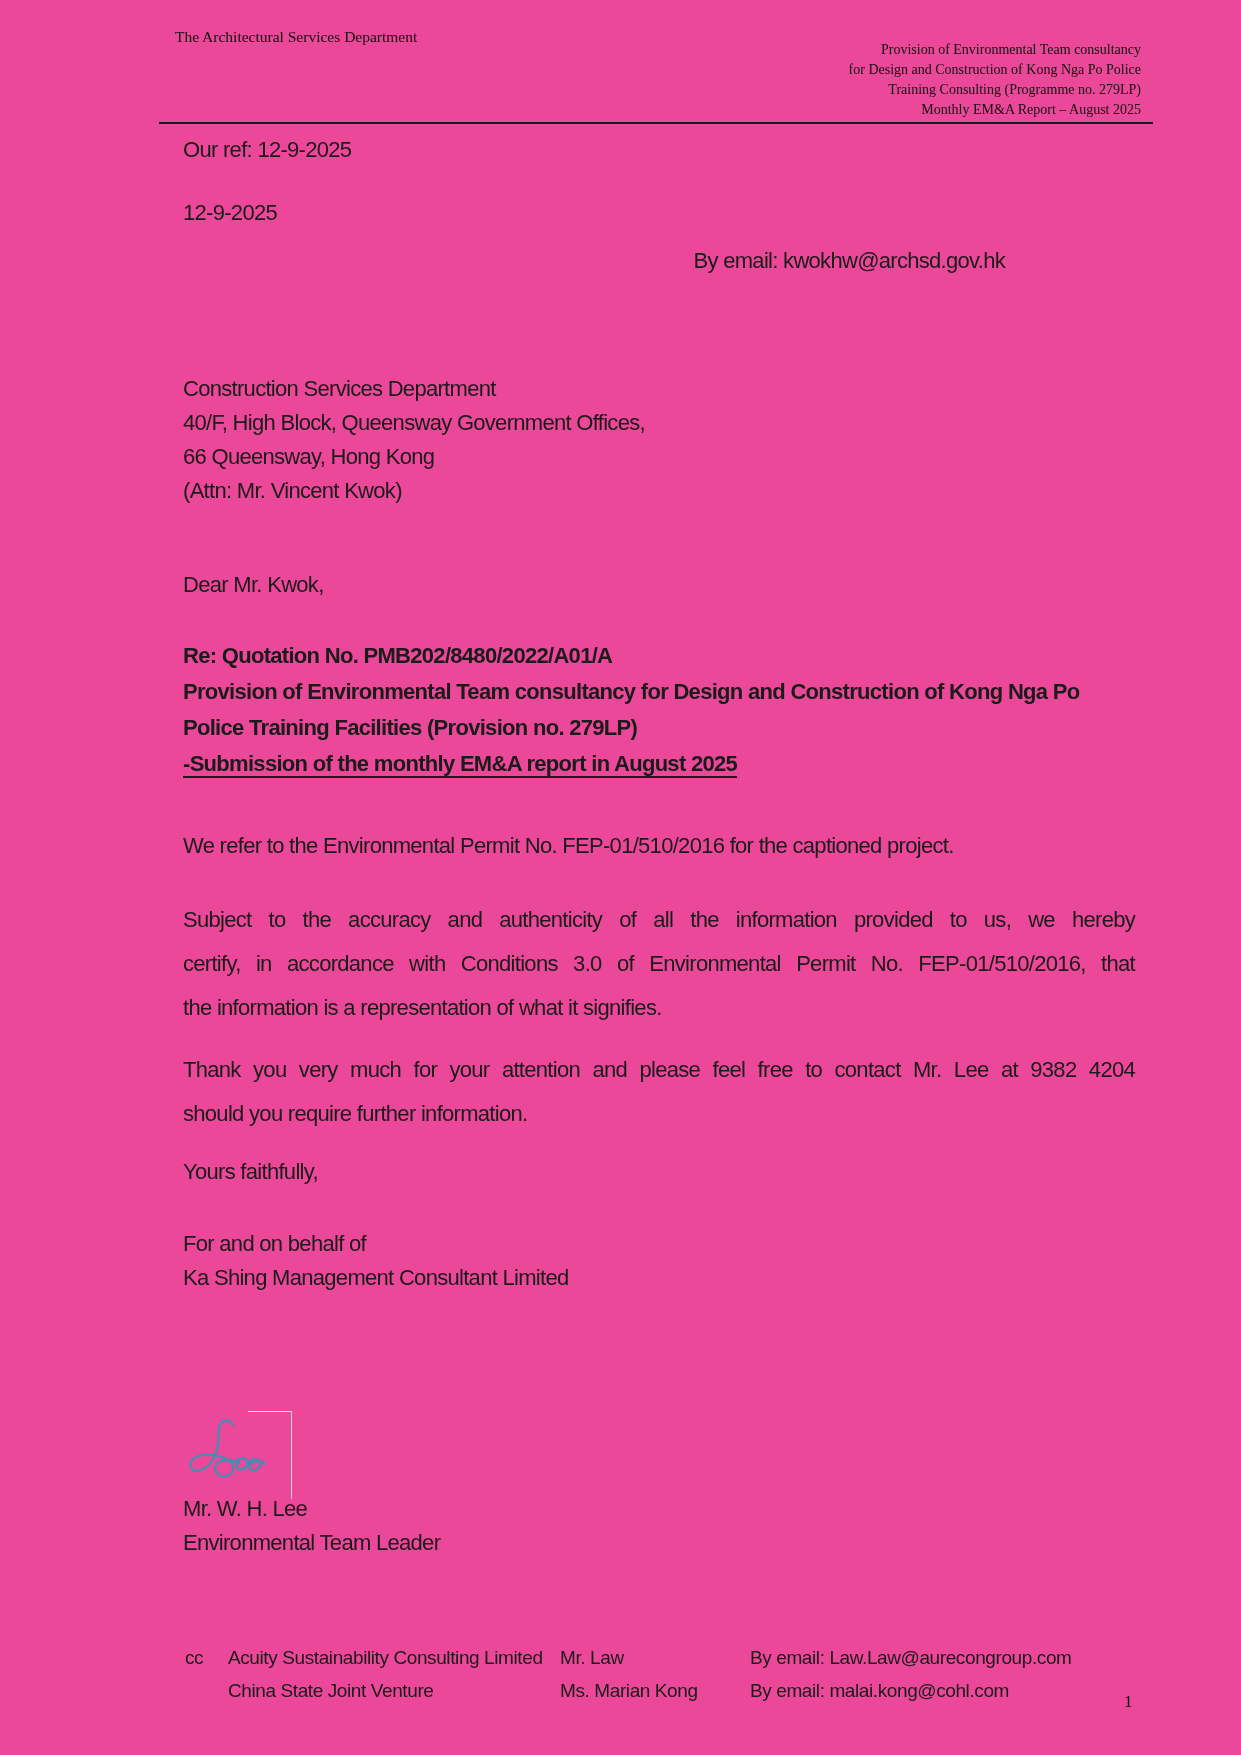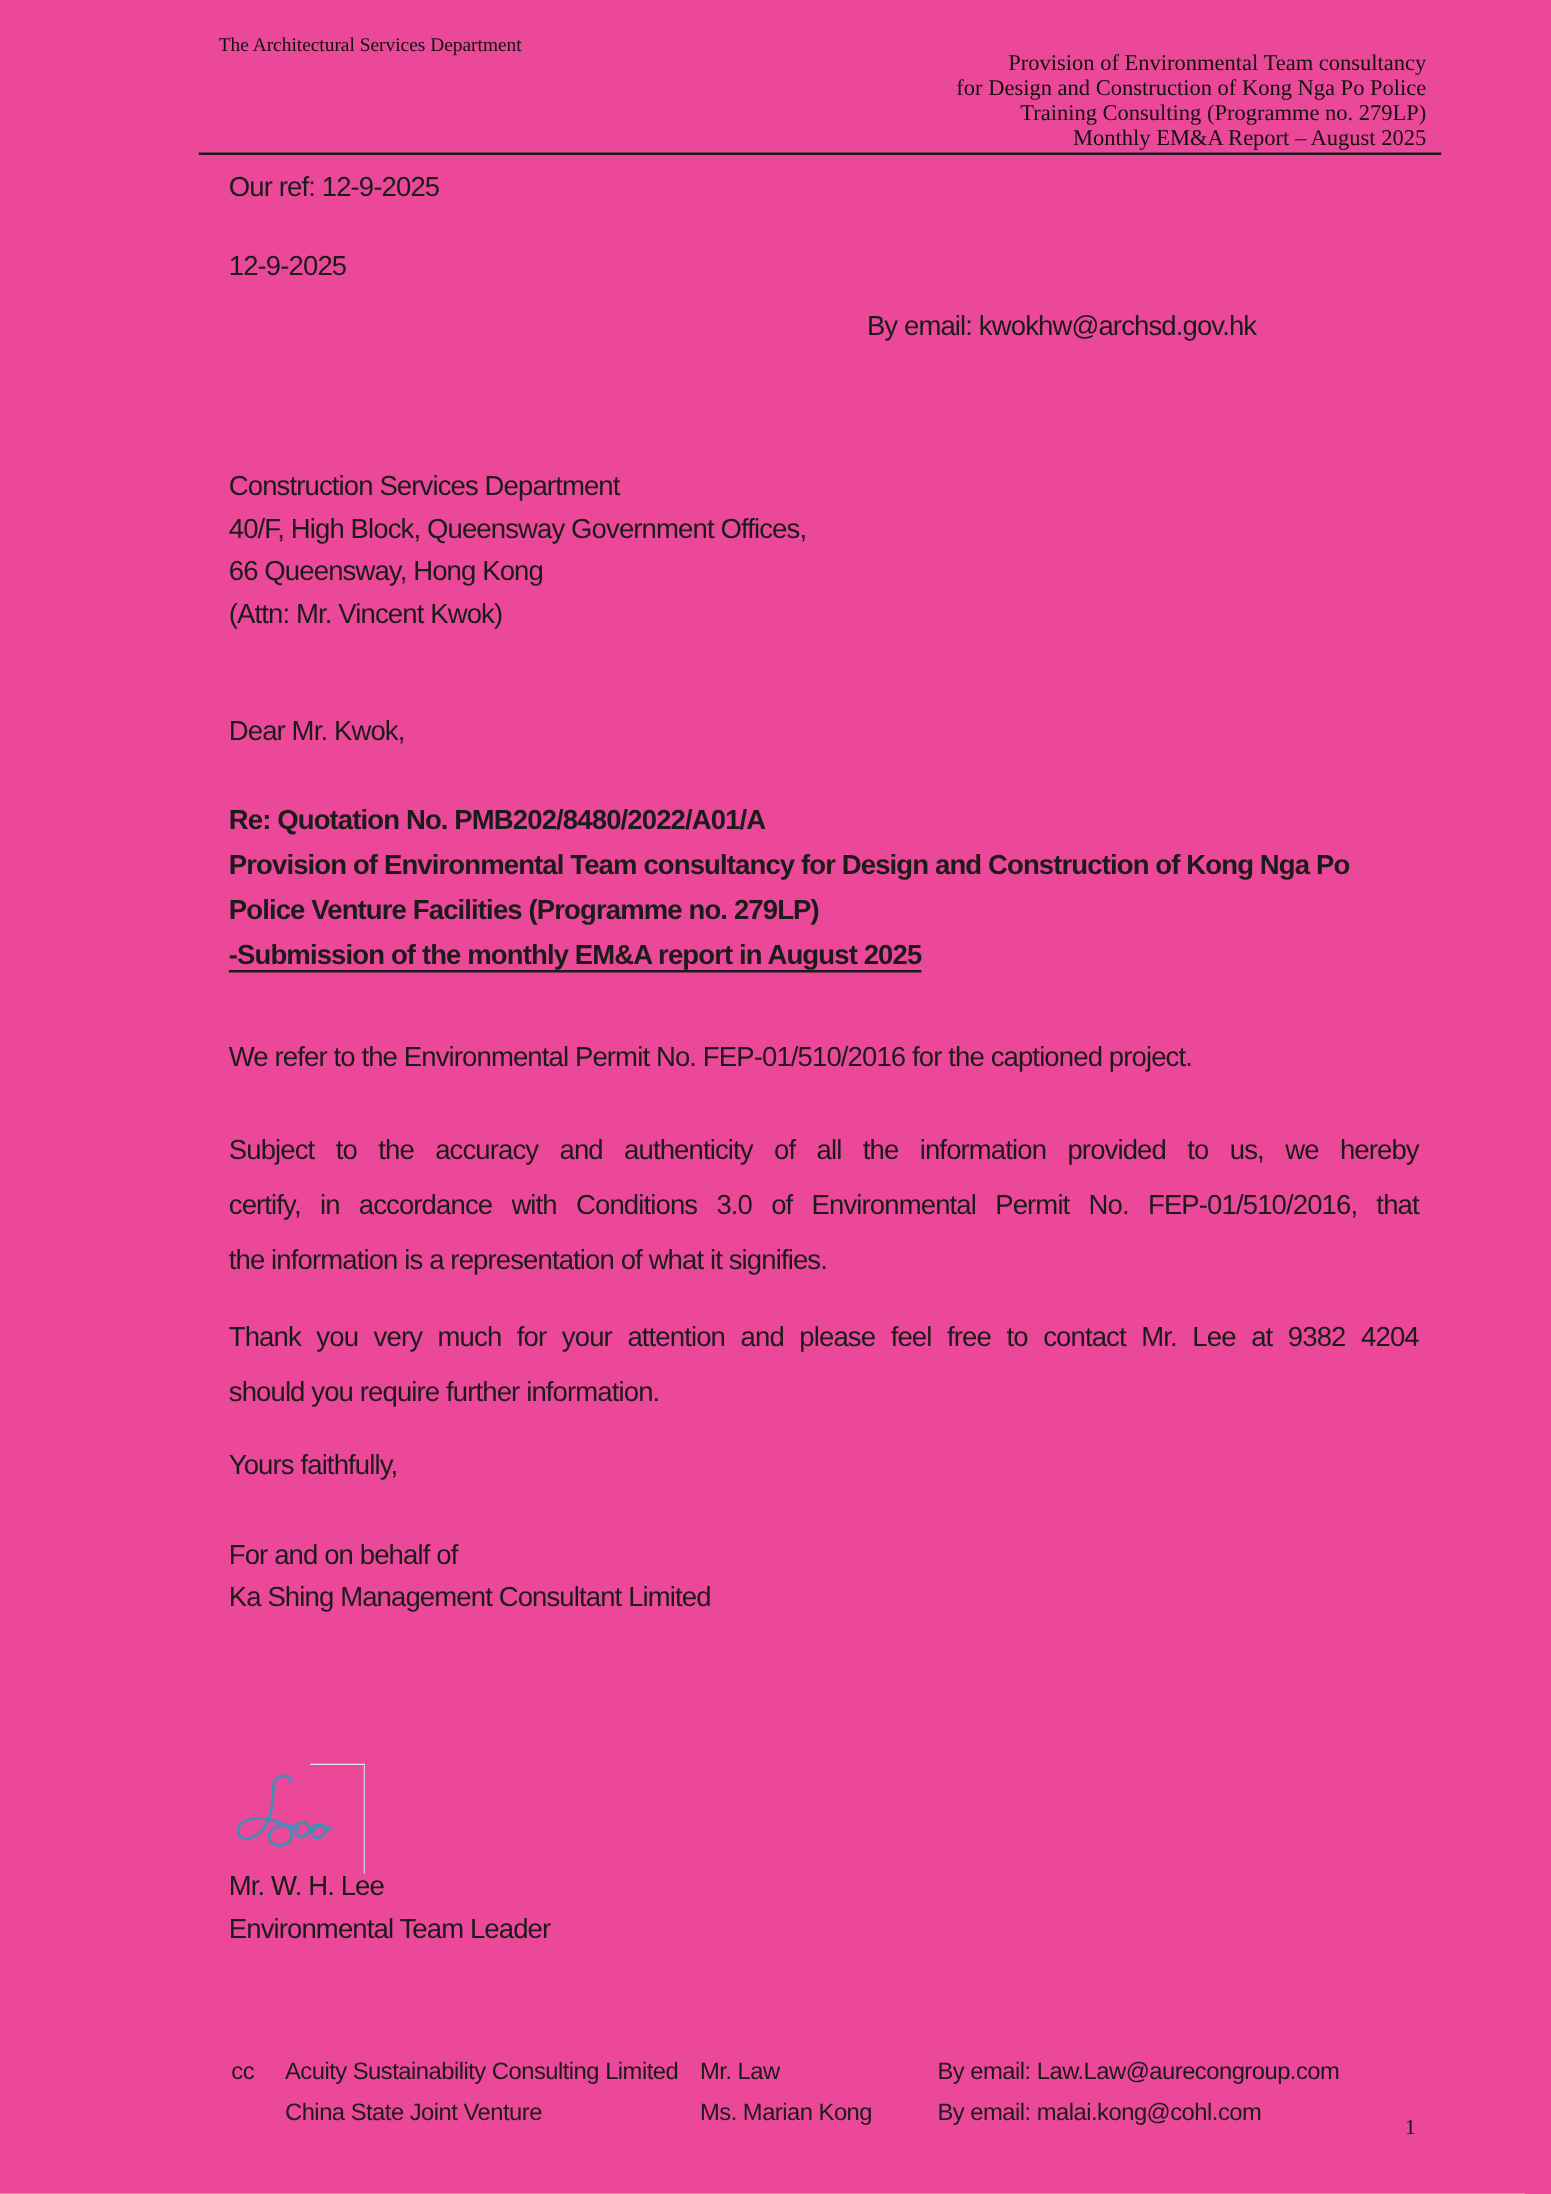--- a/index.html
+++ b/index.html
@@ -8,21 +8,21 @@
     width:1241px;height:1755px;
     background:#ec4899;
     margin:0 auto;
     overflow:hidden;
     font-family:"Liberation Sans",sans-serif;
     color:#1b1b1b;
   }
   .serif{font-family:"Liberation Serif",serif;color:#111;}
   .abs{position:absolute;}
   .hdr-left{top:28px;left:175px;font-size:15.5px;}
-  .hdr-right{top:40px;right:100px;width:600px;text-align:right;font-size:18px;line-height:20px;}
+  .hdr-right{top:40px;right:100px;width:600px;text-align:right;font-size:14px;line-height:20px;}
   .hdr-rule{top:122px;left:159px;width:994px;height:2px;background:#1a1a1a;}
   .body-text{font-size:22px;letter-spacing:-0.7px;line-height:34px;}
   .col{left:183px;width:952px;}
   .our-ref{top:133px;}
   .date-line{top:196px;}
   .by-email{top:244px;right:236px;text-align:right;font-size:22px;letter-spacing:-0.7px;}
   .address{top:372px;}
   .address div{line-height:34px;}
   .salutation{top:568px;}
   .subject{top:638px;font-weight:bold;}
@@ -76,21 +76,21 @@
     <div>40/F, High Block, Queensway Government Offices,</div>
     <div>66 Queensway, Hong Kong</div>
     <div>(Attn: Mr. Vincent Kwok)</div>
   </div>
 
   <div class="abs col body-text salutation">Dear Mr. Kwok,</div>
 
   <div class="abs col body-text subject">
     <div>Re: Quotation No. PMB202/8480/2022/A01/A</div>
     <div>Provision of Environmental Team consultancy for Design and Construction of Kong Nga Po</div>
-    <div>Police Venture Facilities (Programme no. 279LP)</div>
+    <div>Police Training Facilities (Provision no. 279LP)</div>
     <div class="u">-Submission of the monthly EM&amp;A report in August 2025</div>
   </div>
 
   <div class="abs col body-text para p1">We refer to the Environmental Permit No. FEP-01/510/2016 for the captioned project.</div>
 
   <div class="abs col body-text para p2">
     <div class="jline">Subject to the accuracy and authenticity of all the information provided to us, we hereby</div>
     <div class="jline">certify, in accordance with Conditions 3.0 of Environmental Permit No. FEP-01/510/2016, that</div>
     <div>the information is a representation of what it signifies.</div>
   </div>

